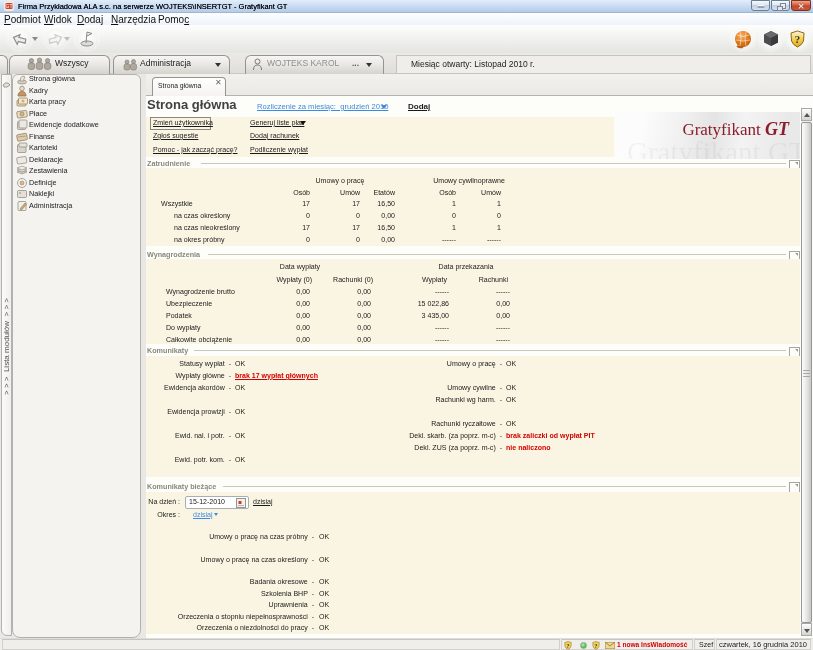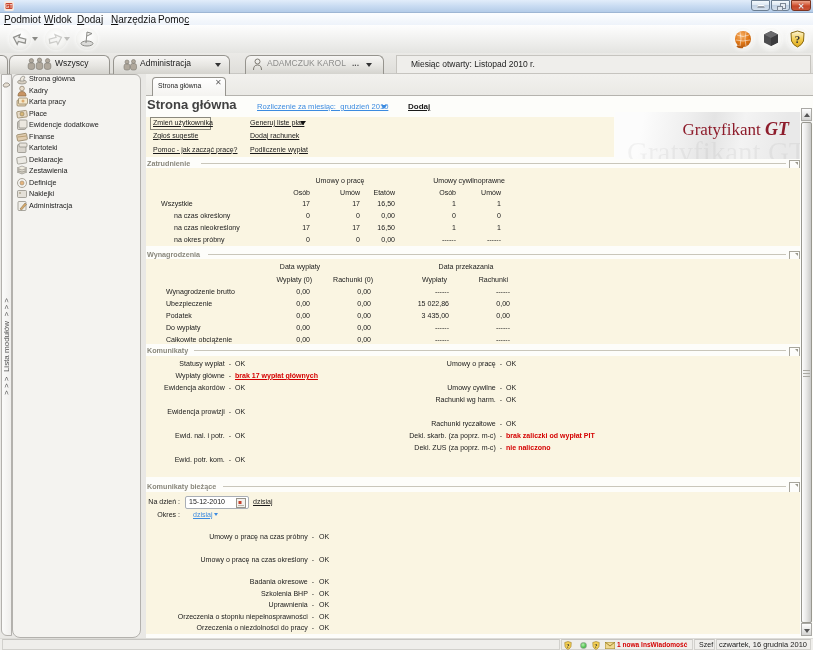--- a/index.html
+++ b/index.html
@@ -51,20 +51,21 @@
 </style></head>
 <body>
 <div id="win">
 
 <div id="titlebar">
   <svg style="position:absolute;left:4px;top:1px" width="10" height="10" viewBox="0 0 10 10">
         <rect x="0" y="0" width="10" height="10" rx="2" fill="#f4e9e2"></rect>
         <rect x="1.5" y="2" width="7" height="6" rx="1" fill="#c8452c"></rect>
         <text x="5" y="7.2" font-size="5" fill="#fff" text-anchor="middle" font-family="Liberation Sans">GT</text>
       </svg>
+  <div id="title">Firma Przykładowa ALA s.c. na serwerze WOJTEKS\INSERTGT  -  Gratyfikant GT</div>
   <div class="wbtn" style="left:751px;width:19px;background:linear-gradient(#f4f9fd,#dce7f2 45%,#c2d2e4 50%,#d5e1ee);">
         <div style="position:absolute;left:5px;top:4px;width:8px;height:3px;border-radius:1.5px;background:#98a1ac;box-shadow:inset 0 1px 0 #fff;"></div>
       </div>
   <div class="wbtn" style="left:771px;width:19px;background:linear-gradient(#f4f9fd,#dce7f2 45%,#c2d2e4 50%,#d5e1ee);">
         <div style="position:absolute;left:8px;top:2px;width:4px;height:3.5px;border:1px solid #7d8896;background:#e8edf3;"></div>
         <div style="position:absolute;left:5px;top:4.5px;width:4px;height:3.5px;border:1px solid #7d8896;background:#dfe6ee;"></div>
       </div>
   <div class="wbtn" style="left:791px;width:20px;background:linear-gradient(#eda88f,#d75c3c 45%,#c4472a 55%,#cd5639);border-color:#7c3420;">
         <div class="g" style="top:1px;color:#ece8e4;text-shadow:0 0 1px #823;">✕</div>
       </div>
@@ -155,21 +156,21 @@
   <div class="tabtxt" style="left:140px;">Administracja</div>
   <div class="dd" style="left:215px;top:10px;border-top-color:#333;"></div>
 
   <div class="tab" style="left:245px;width:139px;"></div>
   <svg style="position:absolute;left:252px;top:5px" width="11" height="13" viewBox="0 0 11 13">
         <g fill="none" stroke="#7d7a72" stroke-width="1">
           <circle cx="5.5" cy="3.5" r="2.5"></circle>
           <path d="M1.5 12 Q1.5 7 5.5 7 Q9.5 7 9.5 12"></path>
         </g>
       </svg>
-  <div class="tabtxt" style="left:267px;color:#8e8e8c;">ADAMCZUK KAROL</div>
+  <div class="tabtxt" style="left:267px;color:#8e8e8c;">WOJTEKS KAROL</div>
   <div class="tabtxt" style="left:352px;font-weight:bold;color:#555;">...</div>
   <div class="dd" style="left:366px;top:10px;border-top-color:#333;"></div>
 
   <div id="miesiac"></div>
   <div class="tabtxt" style="left:411px;top:6px;">Miesiąc otwarty:  Listopad 2010 r.</div>
 </div>
 
 <div id="lstrip"></div>
 <div id="lstriptxt">&gt;&nbsp;&gt;&nbsp;&gt;&nbsp;&nbsp;Lista modułów&nbsp;&nbsp;&gt;&nbsp;&gt;&nbsp;&gt;</div>
 <svg style="position:absolute;left:2px;top:80px" width="9" height="9" viewBox="0 0 9 9">

